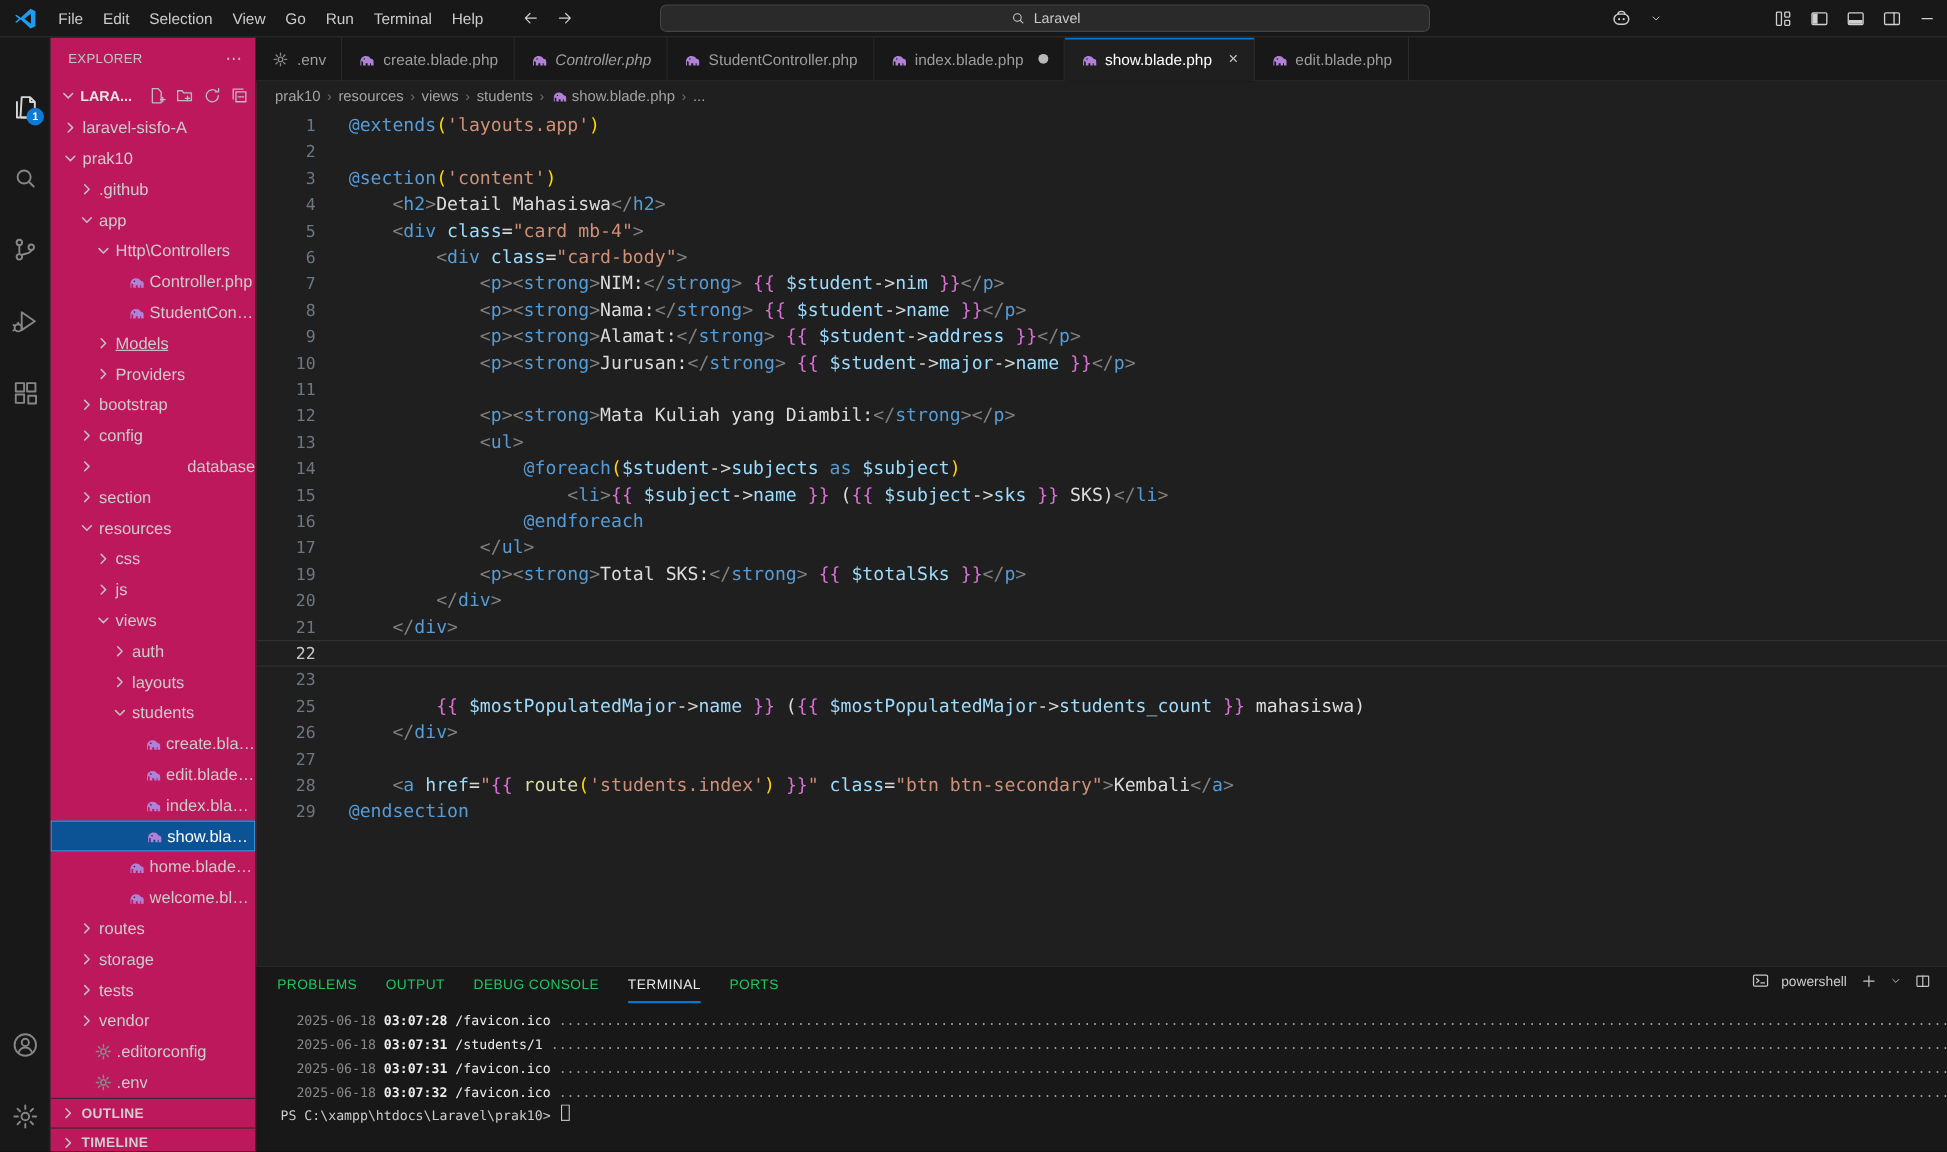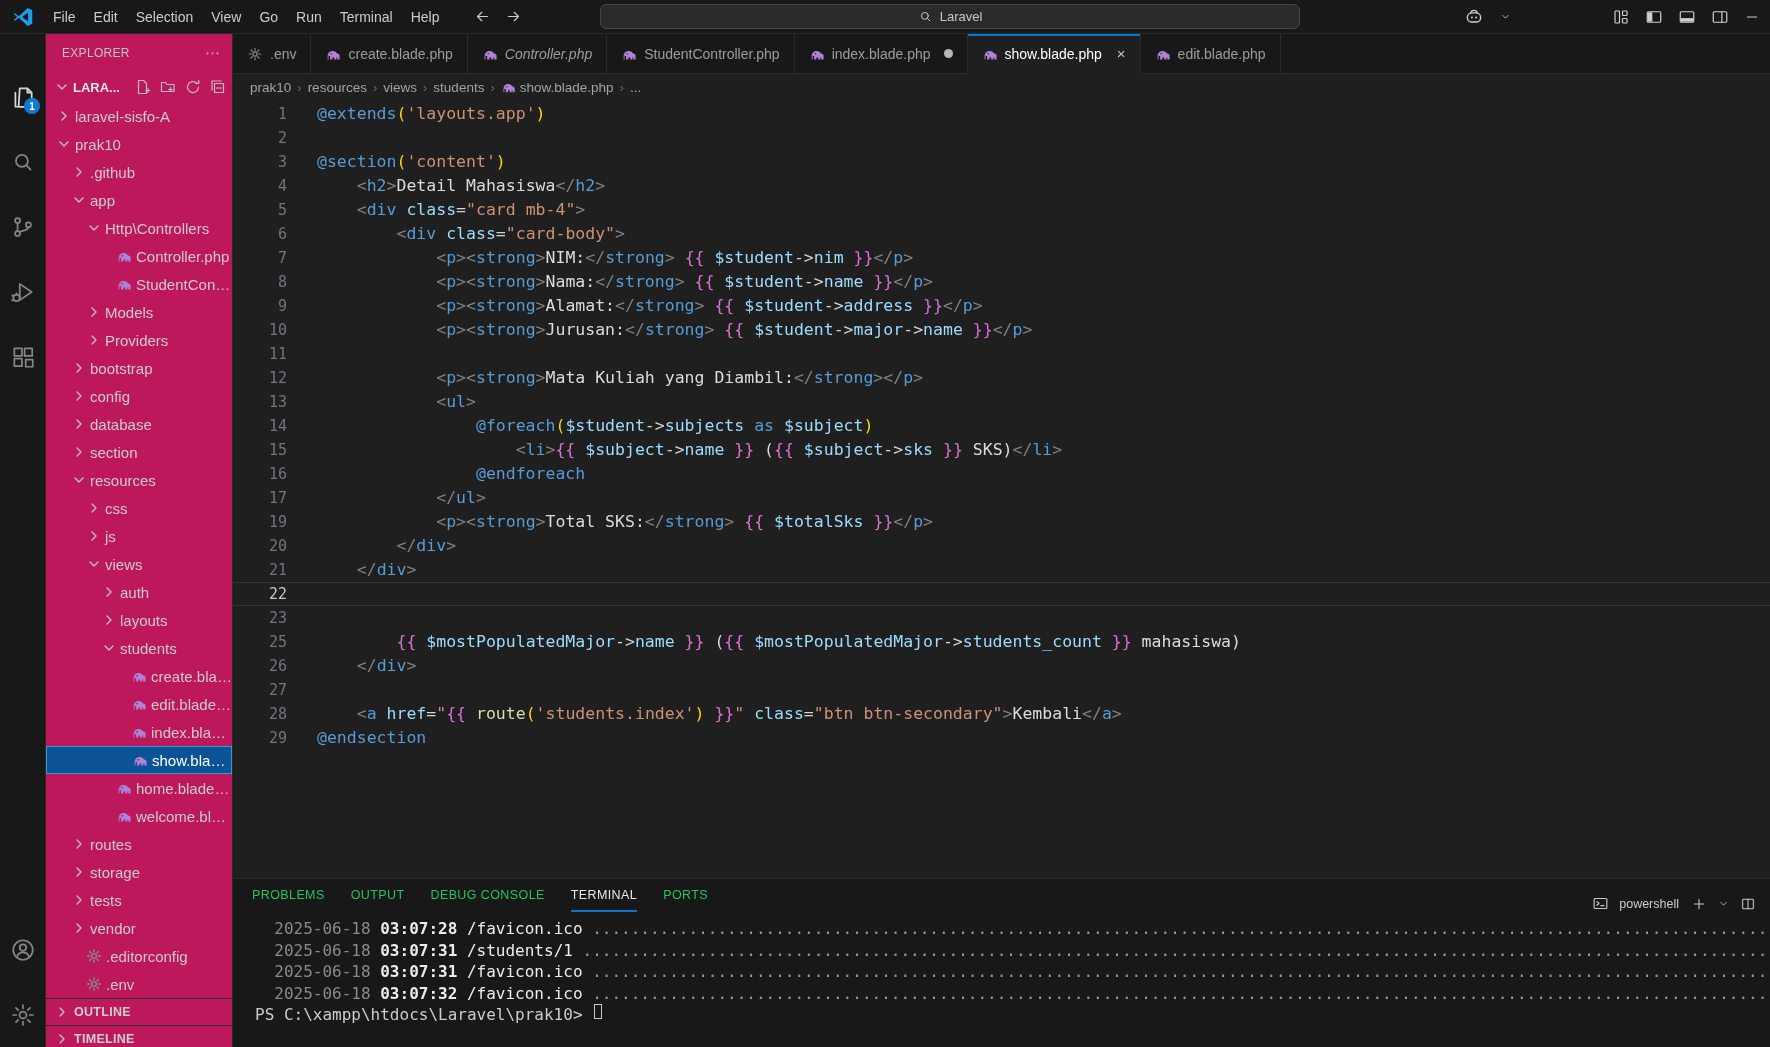--- a/index.html
+++ b/index.html
@@ -87,23 +87,23 @@
   .tk-t{color:#569cd6}.tk-a{color:#9cdcfe}.tk-e{color:#d4d4d4}.tk-x{color:#dcdcdc}
   .tk-b{color:#da70d6}.tk-v{color:#9cdcfe}.tk-o{color:#d4d4d4}.tk-k{color:#569cd6}.tk-f{color:#dcdcaa}
 
   
   .panel{height:169px;background:#181818;border-top:1px solid #2b2b2b;box-sizing:border-box;
          flex-shrink:0;position:relative;}
   .panel-header{height:33px;display:flex;align-items:center;gap:26px;padding-left:19px;}
   .panel-tab{font-size:12.5px;letter-spacing:.4px;color:#22c55e;height:100%;display:flex;
              align-items:center;border-bottom:2px solid transparent;box-sizing:border-box;cursor:pointer;}
   .panel-tab.active{color:#e8e8e8;border-bottom-color:#0078d4;}
-  .panel-right{position:absolute;right:14px;top:16px;display:flex;align-items:center;gap:10px;color:#c7c7c7;}
+  .panel-right{position:absolute;right:14px;top:4px;display:flex;align-items:center;gap:10px;color:#c7c7c7;}
   .panel-right .shell-label{font-size:12.5px;color:#cccccc;margin-right:2px;}
-  .terminal{padding:6px 0 0 22px;font-family:"DejaVu Sans Mono",monospace;font-size:16px;
+  .terminal{padding:6px 0 0 22px;font-family:"DejaVu Sans Mono",monospace;font-size:12px;
             line-height:21.5px;color:#cccccc;}
   .term-line{display:flex;white-space:pre;overflow:hidden;}
   .t-date{color:#8a8a8a}.t-time{color:#ececec;font-weight:bold}.t-path{color:#ececec}
   .t-dots{color:#9b9b9b;flex:1;overflow:hidden;}
   .t-cursor{display:inline-block;width:8px;height:15px;border:1px solid #c8c8c8;
             vertical-align:-3px;margin-left:2px;box-sizing:border-box;}
 </style>
 </head>
 <body>
 
@@ -361,53 +361,53 @@
           </div>
           <div class="tree-row" style="padding-left: 55px;">
             <span class="icn tree-ficon php-icon" style="margin-left: 14px;">
               <svg viewBox="0 0 16 16" width="16" height="16">
                 <path fill="currentColor" d="M2.6 13.6v-3.3C2.6 7 4.7 4.9 7.6 4.9c1.9 0 3.3.8 4.1 2.1.3.4.8.6 1.3.7 1 .2 1.6 1 1.6 2v3.9h-2.3v-2.2h-.9v2.2h-2.2v-2.2H7.4v2.2H5.1v-3.5c-.6 0-1.2-.2-1.6-.6v4.1H2.6z"></path>
                 <circle cx="6.2" cy="7.7" r=".7" fill="#1f1f1f"></circle>
               </svg>
             </span>
             <span class="tree-label">StudentController.php</span>
           </div>
+          <div class="tree-row" style="padding-left: 40px; text-decoration: underline;">
+            <span class="icn tree-chevron">
+              <svg viewBox="0 0 16 16" width="100%" height="100%" fill="none" stroke="currentColor" stroke-width="1.6" stroke-linecap="round" stroke-linejoin="round">
+                <path d="m6 4 4 4-4 4" stroke-width="1.4"></path>
+              </svg>
+            </span>
+            <span class="tree-label">Models</span>
+          </div>
           <div class="tree-row" style="padding-left: 40px;">
             <span class="icn tree-chevron">
               <svg viewBox="0 0 16 16" width="100%" height="100%" fill="none" stroke="currentColor" stroke-width="1.6" stroke-linecap="round" stroke-linejoin="round">
                 <path d="m6 4 4 4-4 4" stroke-width="1.4"></path>
               </svg>
             </span>
-            <span class="tree-label">Models</span>
-          </div>
-          <div class="tree-row" style="padding-left: 40px;">
-            <span class="icn tree-chevron">
-              <svg viewBox="0 0 16 16" width="100%" height="100%" fill="none" stroke="currentColor" stroke-width="1.6" stroke-linecap="round" stroke-linejoin="round">
-                <path d="m6 4 4 4-4 4" stroke-width="1.4"></path>
-              </svg>
-            </span>
             <span class="tree-label">Providers</span>
           </div>
           <div class="tree-row" style="padding-left: 25px;">
             <span class="icn tree-chevron">
               <svg viewBox="0 0 16 16" width="100%" height="100%" fill="none" stroke="currentColor" stroke-width="1.6" stroke-linecap="round" stroke-linejoin="round">
                 <path d="m6 4 4 4-4 4" stroke-width="1.4"></path>
               </svg>
             </span>
             <span class="tree-label">bootstrap</span>
           </div>
           <div class="tree-row" style="padding-left: 25px;">
             <span class="icn tree-chevron">
               <svg viewBox="0 0 16 16" width="100%" height="100%" fill="none" stroke="currentColor" stroke-width="1.6" stroke-linecap="round" stroke-linejoin="round">
                 <path d="m6 4 4 4-4 4" stroke-width="1.4"></path>
               </svg>
             </span>
             <span class="tree-label">config</span>
           </div>
-          <div class="tree-row" style="padding-left: 25px;">
+          <div class="tree-row" style="padding-left: 25px; justify-content: space-between;">
             <span class="icn tree-chevron">
               <svg viewBox="0 0 16 16" width="100%" height="100%" fill="none" stroke="currentColor" stroke-width="1.6" stroke-linecap="round" stroke-linejoin="round">
                 <path d="m6 4 4 4-4 4" stroke-width="1.4"></path>
               </svg>
             </span>
             <span class="tree-label">database</span>
           </div>
           <div class="tree-row" style="padding-left: 25px;">
             <span class="icn tree-chevron">
               <svg viewBox="0 0 16 16" width="100%" height="100%" fill="none" stroke="currentColor" stroke-width="1.6" stroke-linecap="round" stroke-linejoin="round">

